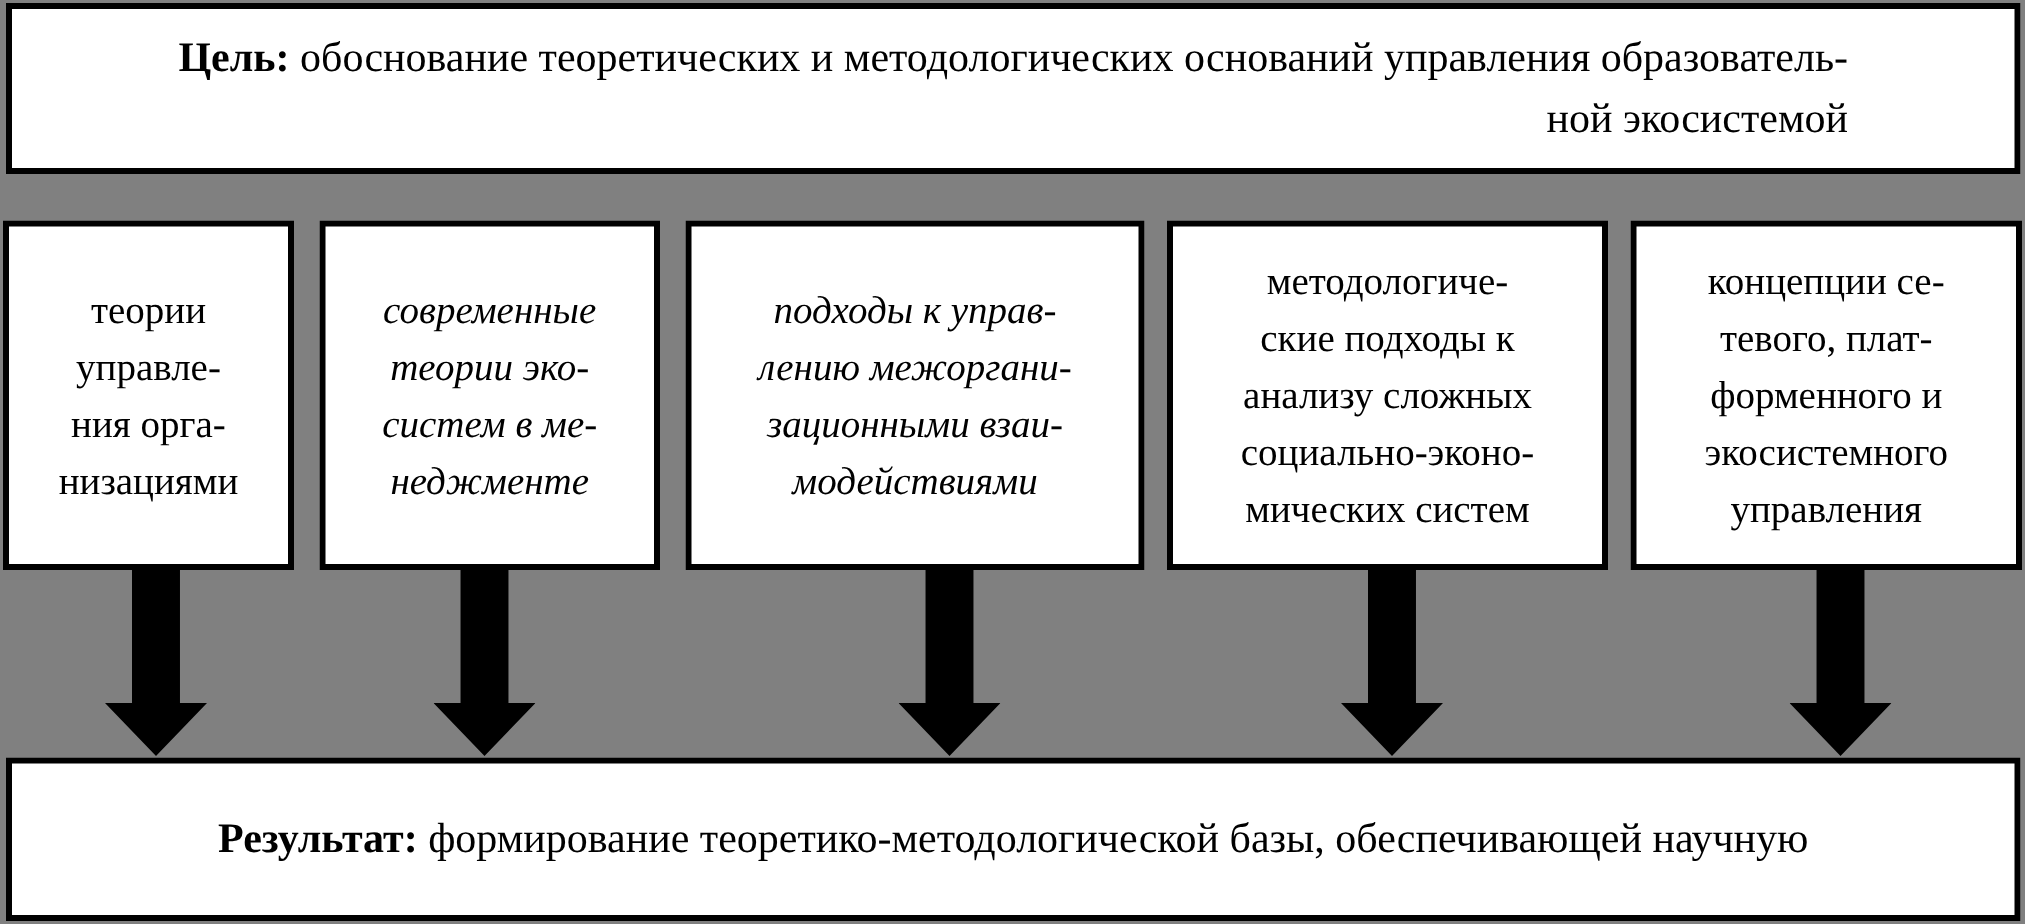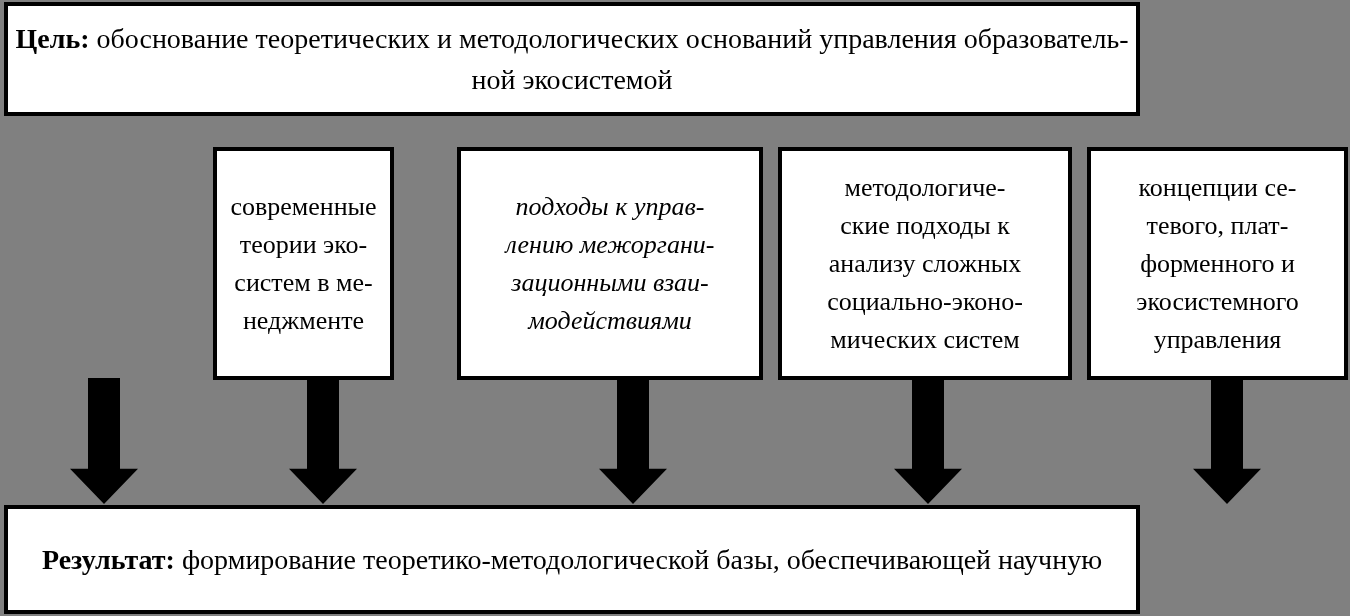--- a/index.html
+++ b/index.html
@@ -11,28 +11,28 @@
     width: 1350px;
     height: 616px;
     background: #808080;
     font-family: "Liberation Serif", "DejaVu Serif", serif;
     color: #000;
     overflow: hidden;
   }
   .wide-box {
     position: absolute;
     left: 4px;
-    width: 1136px;
+    width: 1343px;
     box-sizing: border-box;
     border: 4px solid #000;
     background: #ffffff;
     display: flex;
     align-items: center;
     justify-content: center;
-    text-align: center;
+    text-align: right;
   }
   .goal-box { top: 2px; height: 114px; }
   .result-box { top: 505px; height: 109px; }
   .wide-text {
     font-size: 28px;
     line-height: 41px;
     white-space: nowrap;
   }
   .lead { font-weight: bold; }
   .src-box {
@@ -44,21 +44,21 @@
     background: #ffffff;
     display: flex;
     align-items: center;
     justify-content: center;
     text-align: center;
     font-size: 26px;
     line-height: 38px;
     white-space: pre-line;
   }
   .src-box.b1 { left: 2px;    width: 194px; }
-  .src-box.b2 { left: 213px;  width: 181px; }
+  .src-box.b2 { left: 213px;  width: 227px; font-style: italic; }
   .src-box.b3 { left: 457px;  width: 306px; font-style: italic; }
   .src-box.b4 { left: 778px;  width: 294px; }
   .src-box.b5 { left: 1087px; width: 261px; }
   .arrow {
     position: absolute;
     top: 378px;
     width: 68px;
     height: 126px;
     background: #000000;
     clip-path: polygon(26.5% 0, 73.5% 0, 73.5% 72%, 100% 72%, 50% 100%, 0 72%, 26.5% 72%);
@@ -76,20 +76,26 @@
 
   <div class="wide-box goal-box">
     <div class="wide-text">
       <span class="lead">Цель:</span>
       <span>обоснование теоретических и методологических оснований управления образователь-</span>
       <br>
       <span>ной экосистемой</span>
     </div>
   </div>
 
+  <div class="src-box b1">
+    <span>теории
+управле-
+ния орга-
+низациями</span>
+  </div>
   <div class="src-box b2">
     <span>современные
 теории эко-
 систем в ме-
 неджменте</span>
   </div>
   <div class="src-box b3">
     <span>подходы к управ-
 лению межоргани-
 зационными взаи-

